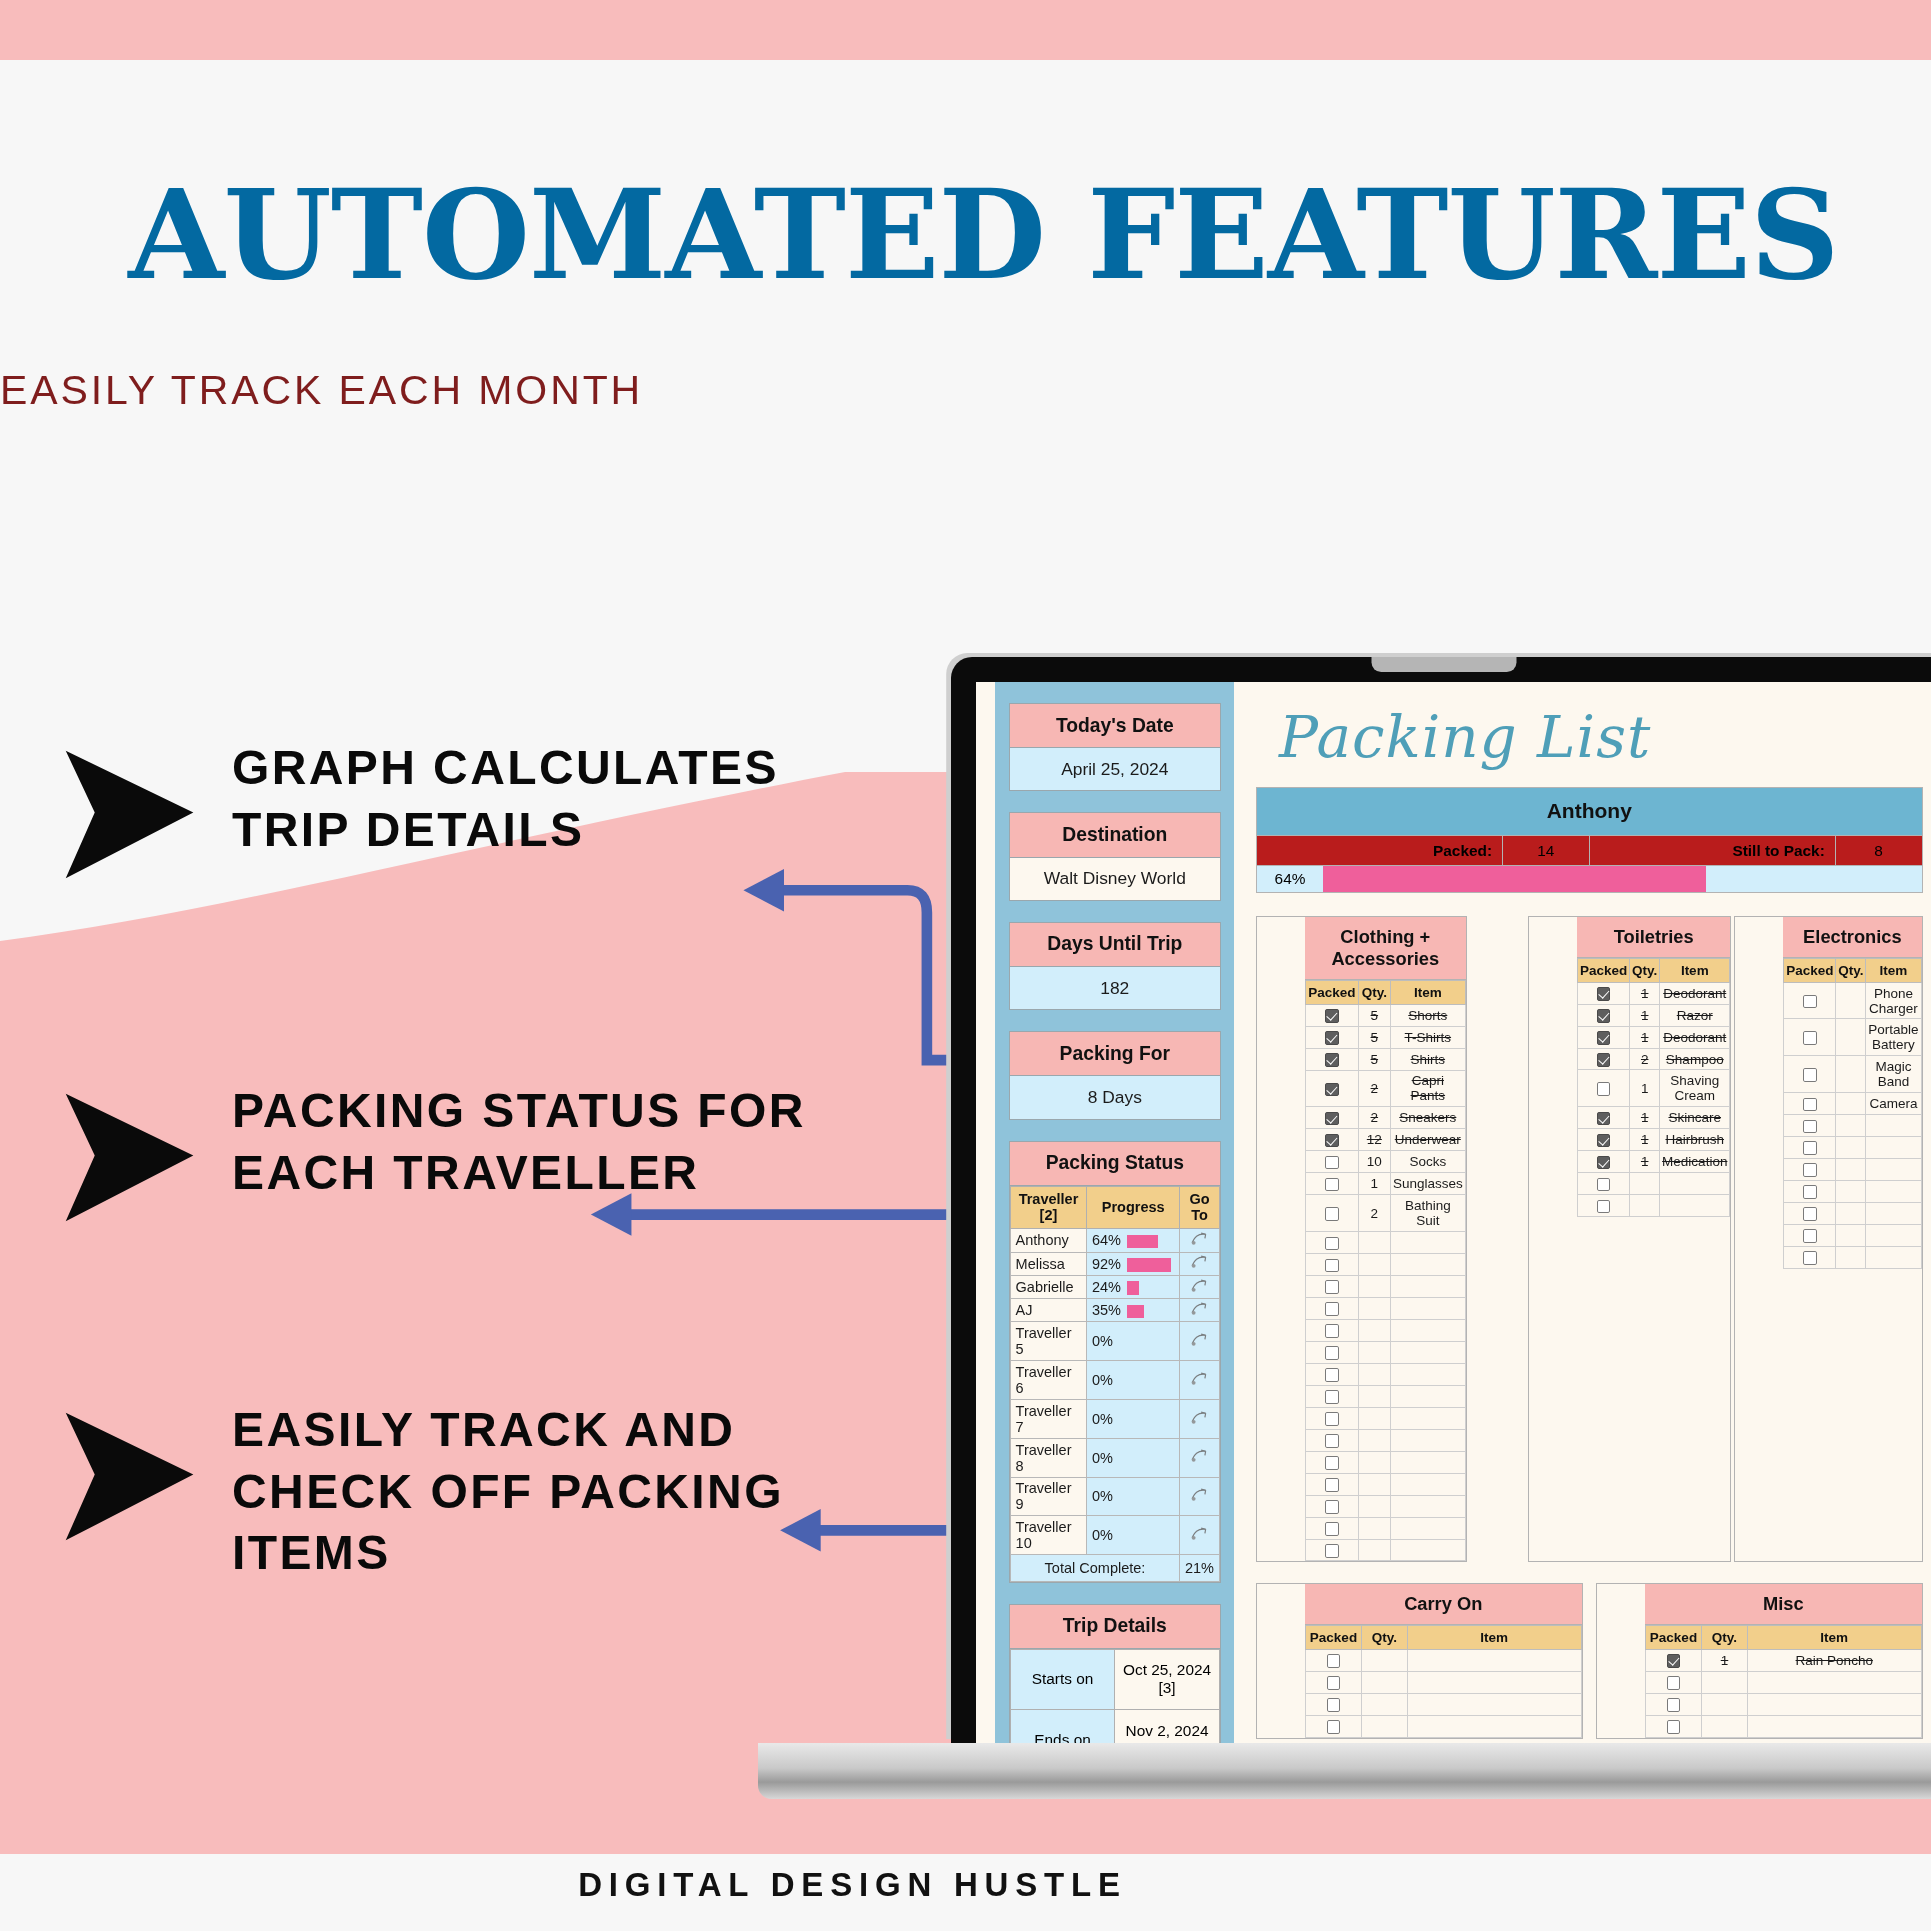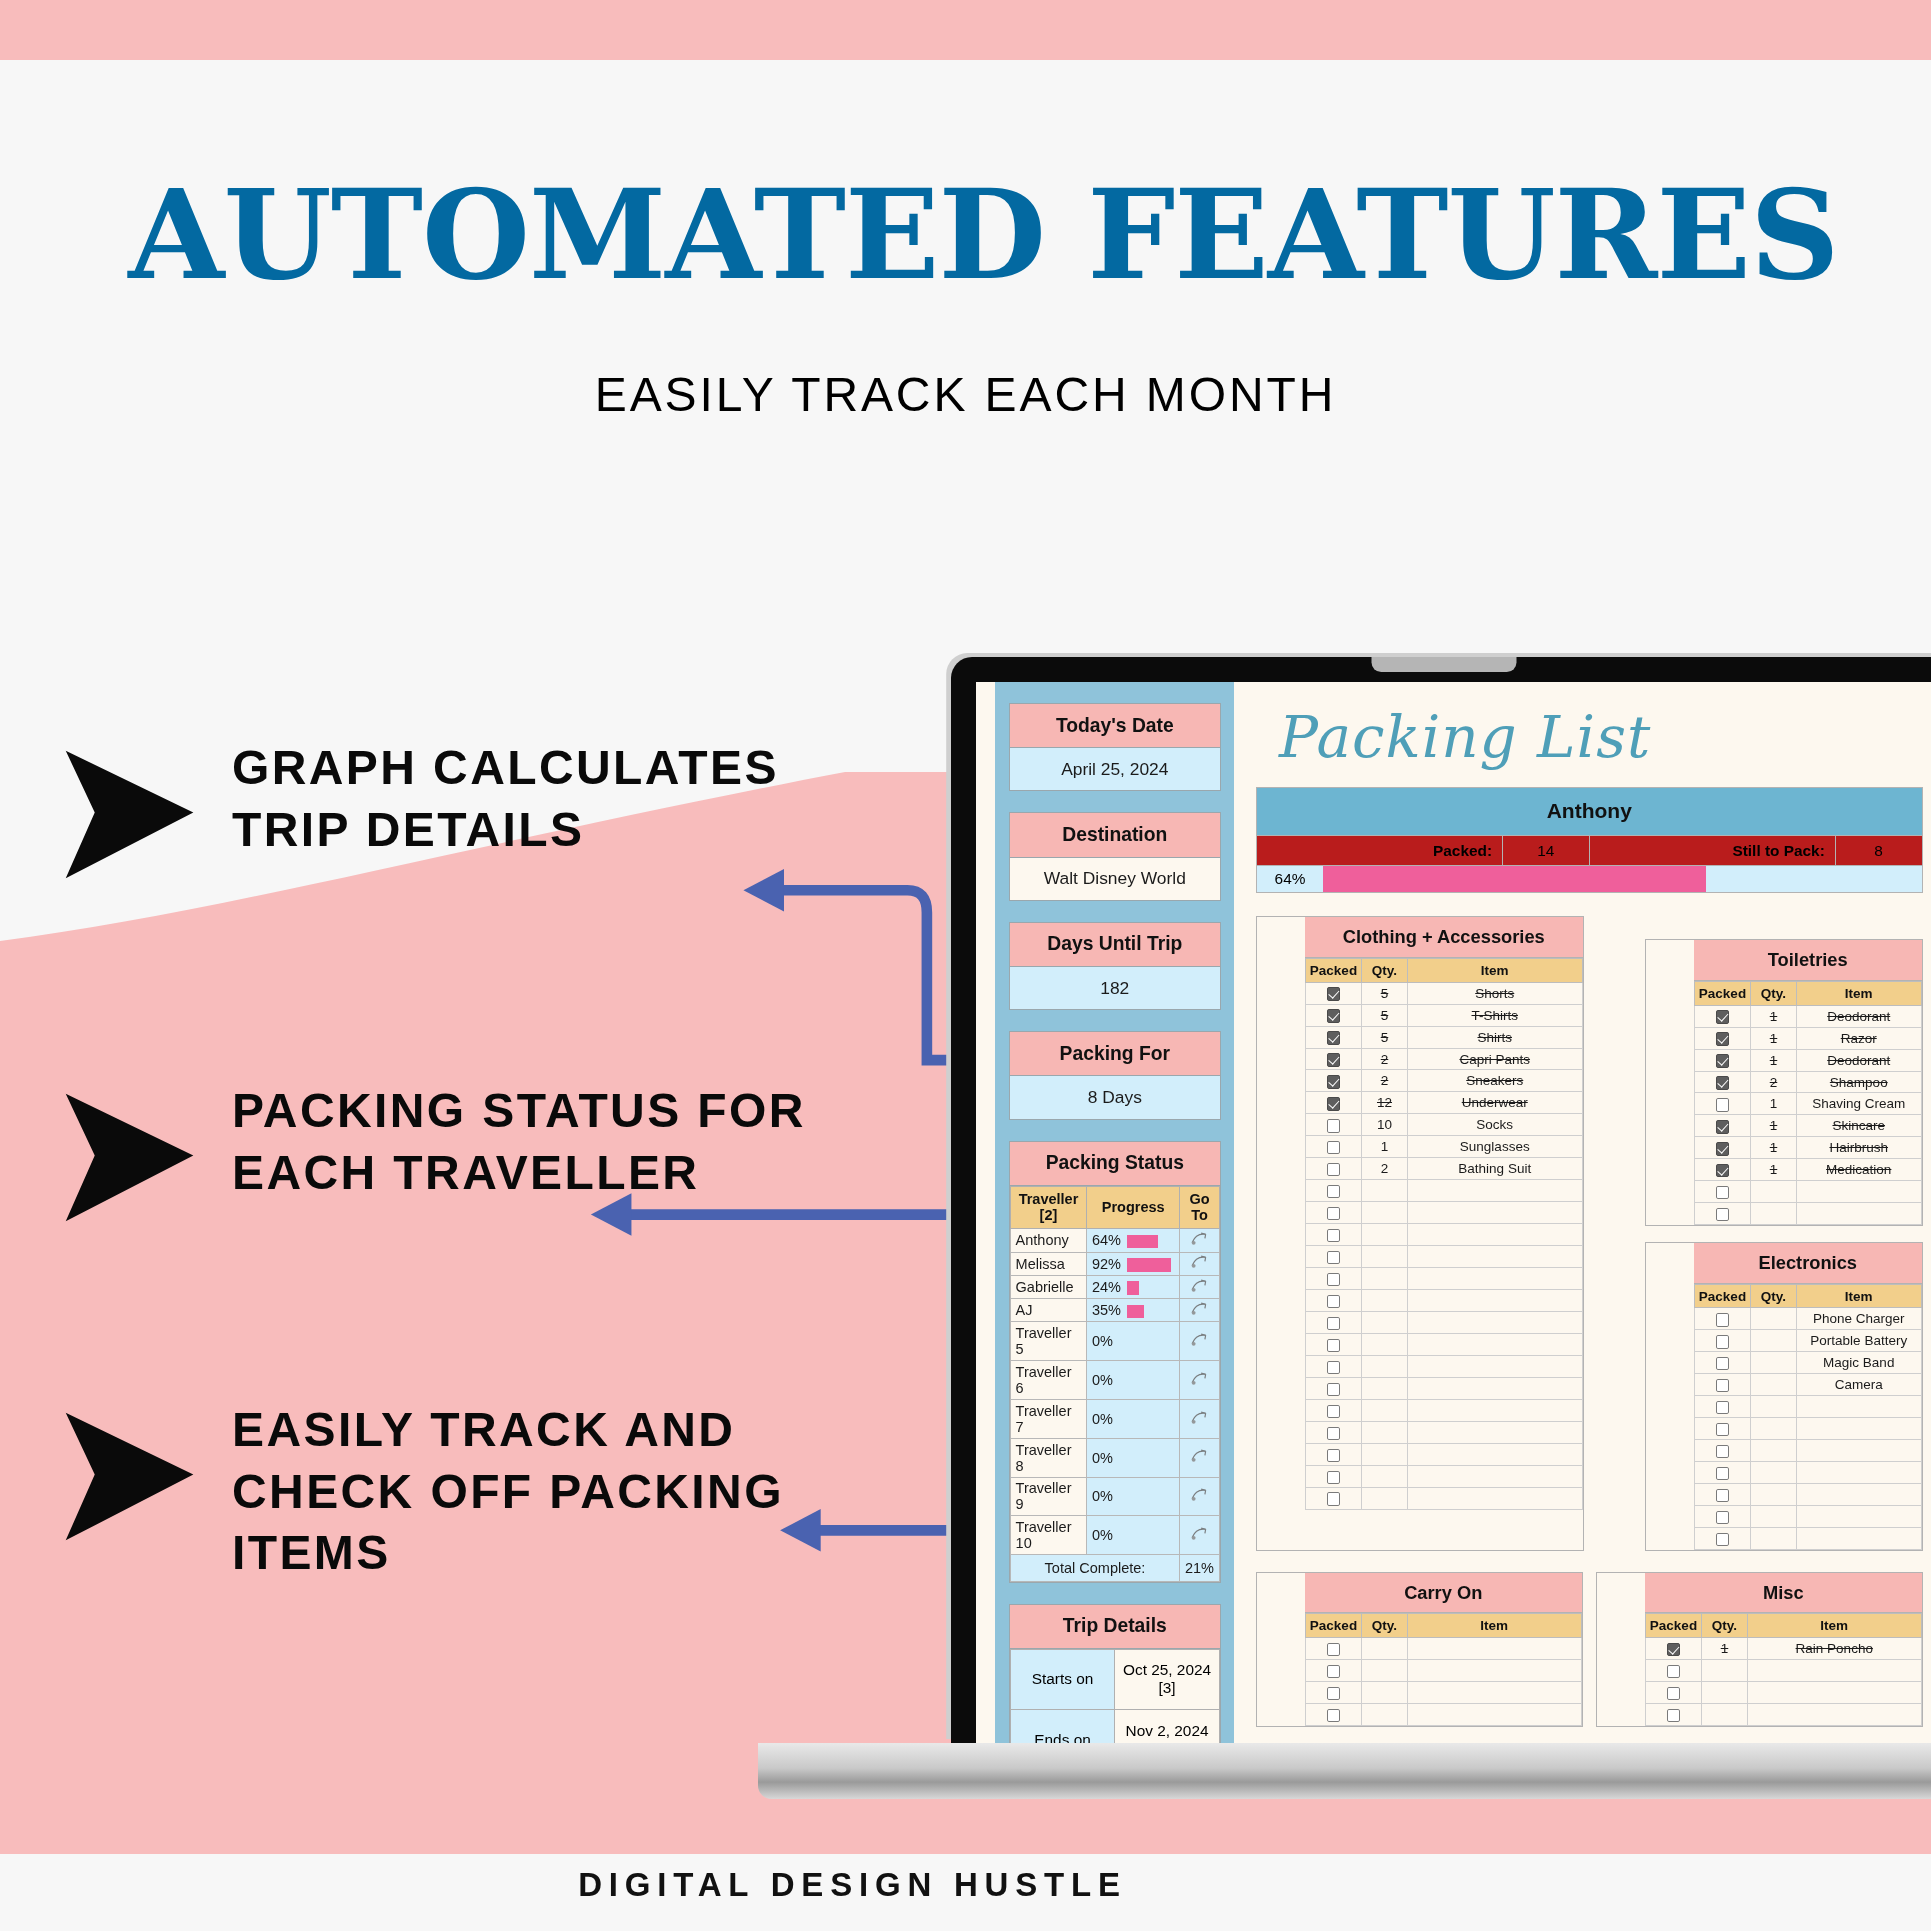--- a/index.html
+++ b/index.html
@@ -33,26 +33,26 @@
     font-family: "DejaVu Serif", serif;
     font-weight: 700;
     font-size: 124px;
     letter-spacing: -1px;
     color: #0369a1;
     white-space: nowrap;
     padding-left: 36px;
   }
   .subtitle {
     position: absolute; left: 0; top: 367px; width: 1931px;
-    text-align: center;
+    text-align: left;
     font-family: "Liberation Sans", sans-serif;
     font-weight: 400;
-    font-size: 48px;
+    font-size: 41px;
     letter-spacing: 2.9px;
-    color: #000000;
+    color: #7f1d1d;
   }
   .footer {
     position: absolute; left: 0; bottom: 27px; width: 1705px;
     text-align: center;
     font-size: 33px;
     letter-spacing: 6.8px;
     font-weight: 700;
     color: #111;
   }
 
@@ -550,21 +550,21 @@
                     </tr>
                     <tr>
                       <td><span class="cb"></span></td>
                       <td><span class=""></span></td>
                       <td class="cell-item"><span class=""></span></td>
                     </tr>
                   </tbody>
                 </table>
               </div>
             </div>
-          <div class="cat" id="cat-1-wrap" style="border: none; display: flex; flex-direction: column; gap: 16px; margin-top: 23px;">
+          <div class="cat" id="cat-1-wrap" style="border: none; display: flex; gap: 3px;">
               <div class="cat">
                 <div class="cat-inner">
                   <div class="cat-title">Toiletries</div>
                   <table class="items">
                     <thead>
                       <tr>
                         <th class="c-packed">Packed</th>
                         <th class="c-qty">Qty.</th>
                         <th>Item</th>
                       </tr>

